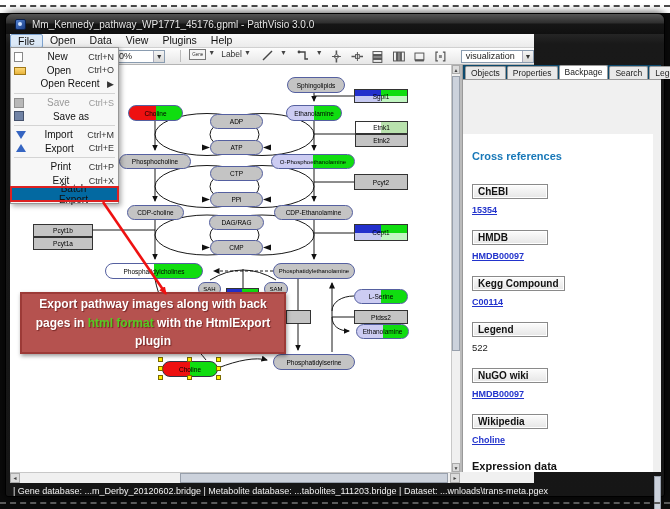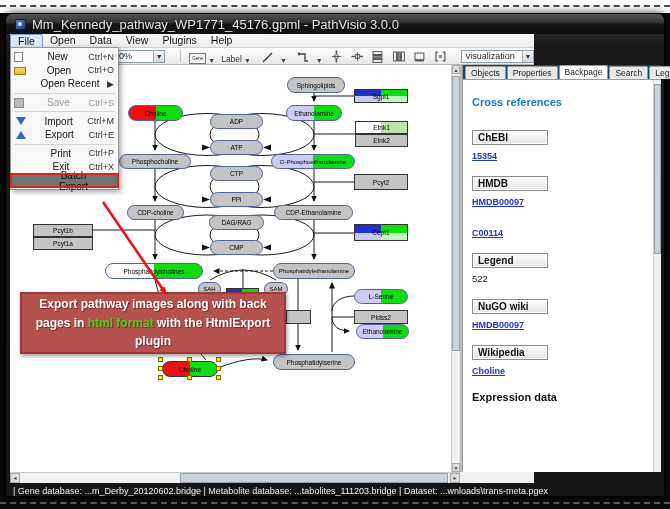--- a/index.html
+++ b/index.html
@@ -12,42 +12,42 @@
   
   .window { position:absolute; left:5px; top:13px; width:660px; height:484px;
             background:linear-gradient(#3e3e3e,#191919 30px,#161616); border:1px solid #000;
             border-radius:7px 7px 3px 3px; box-shadow:0 0 8px rgba(0,0,0,.8); }
   .titlebar { height:20px; display:flex; align-items:center; padding-left:9px;
               border-radius:7px 7px 0 0; background:linear-gradient(#555 0%,#2e2e2e 45%,#161616 50%,#101010); }
   .win-icon { width:11px; height:11px; border-radius:2px; margin-right:6px;
               background:linear-gradient(135deg,#4f7fd0,#1c3f86); border:1px solid #0a1f4a; position:relative; }
   .win-icon::after { content:""; position:absolute; left:2px; top:2px; width:4px; height:4px;
                      border-radius:50%; background:#cfe2ff; }
-  .title-text { color:#e6e6e6; font-size:13px; text-shadow:0 1px 2px #000; white-space:nowrap; }
+  .title-text { color:#e6e6e6; font-size:10px; text-shadow:0 1px 2px #000; white-space:nowrap; }
 
   .window-body { margin:0 4px; width:524px; background:#f0f0f0; }
 
   
   .menubar { height:14px; display:flex; align-items:center; background:linear-gradient(#fafafa,#ebebeb);
              border-bottom:1px solid #d0d0d0; font-size:10.5px; color:#111; }
   .mb-item { padding:0 7px; height:13px; line-height:13px; }
   .mb-item.active { background:#dce9f7; border:1px solid #7da2ce; border-radius:2px; height:14px; line-height:12px; }
 
   
   .toolbar { height:17px; display:flex; align-items:center; background:linear-gradient(#fdfdfd,#e7e7e7);
              border-bottom:1px solid #b4b4b4; padding-left:64px; font-size:9.5px; color:#222; white-space:nowrap; }
   .tb-label { margin-right:3px; }
   .combo { display:flex; align-items:center; height:13px; background:#fff; border:1px solid #8a9cb0; font-size:9px; }
   .combo .cval { padding:0 4px; flex:1; overflow:hidden; }
   .combo .carr { width:11px; height:100%; background:linear-gradient(#f4f4f4,#d8d8d8); border-left:1px solid #aab;
                  font-size:7px; display:flex; align-items:center; justify-content:center; color:#333; }
   .zoom-combo { width:62px; margin-right:10px; }
   .vis-combo { width:74px; margin-left:10px; }
   .tb-sep { width:1px; height:12px; background:#bbb; margin:0 5px; }
-  .tb-btn { display:flex; align-items:flex-end; height:15px; padding:0 2px; margin:0 1px; color:#333; }
+  .tb-btn { display:flex; align-items:flex-start; height:15px; padding:0 2px; margin:0 1px; color:#333; }
   .tb-btn .drop { font-size:7px; margin-left:2px; color:#444; }
   .gene-glyph { width:17px; height:11px; border:1px solid #777; background:#f4f4f4; font-size:4.5px;
                 display:flex; align-items:center; justify-content:center; color:#333; }
   .tb-ico { width:13px; height:13px; margin:0 4px; }
 
   
   .mainarea { display:flex; height:407px; }
   .canvas-wrap { width:450px; display:flex; }
   .canvas { position:relative; width:441px; height:407px; background:#fff; overflow:hidden; }
   .edges { position:absolute; left:0; top:0; z-index:1; }
@@ -72,21 +72,21 @@
   .f-quad { background:linear-gradient(to bottom,rgba(255,255,255,0) 0 50%,rgba(255,255,255,.74) 50% 100%),
                        linear-gradient(to right,#2330cc 0 50%,#10dd10 50% 100%); }
   .handle { position:absolute; width:5px; height:5px; background:#ffee00; border:1px solid #7a6a00; z-index:4; }
 
   
   .side-panel { width:199px; background:#f0f0f0; border-left:1px solid #999; display:flex; flex-direction:column; }
   .tabs { display:flex; align-items:flex-end; height:15px; background:#0c4a6e; border-bottom:1px solid #9a9a9a; padding-left:2px; }
   .tab { font-size:8.5px; padding:1px 5px; border:1px solid #9a9a9a; border-bottom:none; background:#e9e9e9;
          border-radius:2px 2px 0 0; margin-right:1px; color:#222; }
   .tab.active { background:#fff; padding-bottom:2px; }
-  .panel-body { flex:1; display:flex; }
+  .panel-body { flex:1; display:flex;align-items:flex-end; }
   .bp-content { flex:1; background:#fff; padding:16px 0 0 9px; overflow:hidden; position:relative; }
   .bp-title { color:#1878b8; font-weight:bold; font-size:11px; margin-bottom:22px; }
   .bp-section { margin-bottom:13px; }
   .bp-box { border:1px solid #8a8a8a; background:linear-gradient(#fcfcfc,#e6e6e6); box-shadow:inset 0 0 0 1px #fff;
             padding:1px 5px; font-weight:bold; font-size:10px; width:fit-content; min-width:76px; color:#111; }
   .bp-val { display:inline-block; margin-top:5px; font-size:9px; font-weight:bold; color:#2233cc; text-decoration:underline; }
   .bp-val.plain { color:#222; text-decoration:none; font-weight:normal; font-size:9.5px; }
   .bp-footer { font-weight:bold; font-size:11px; color:#111; margin-top:2px; }
   .panel-scroll { width:8px; background:#f0f0f0; border-left:1px solid #ccc; position:relative; }
   .panel-scroll .thumb { position:absolute; left:0; width:7px; top:4px; height:170px; background:#ccd2dc; border:1px solid #98a0ac; }
@@ -96,21 +96,21 @@
   .hscroll .sb-arr { position:absolute; top:0; width:10px; height:10px; background:#dcdcdc; border:1px solid #aaa;
                      font-size:5px; text-align:center; line-height:9px; color:#444; }
   .hscroll .thumb { position:absolute; top:0; height:10px; left:170px; width:268px; background:#ccd2dc; border:1px solid #98a0ac; }
   .statusbar { height:16px; display:flex; align-items:center; padding-left:7px; color:#f2f2f2; font-size:9px; white-space:nowrap; }
 
   
   .file-menu { position:absolute; left:10px; top:47px; width:109px; background:#f7f7f7; border:1px solid #979797;
                box-shadow:2px 2px 5px rgba(0,0,0,.35); z-index:50; padding:2px 0; }
   .mi { display:flex; align-items:center; height:13.6px; font-size:10px; color:#111; padding:0 4px 0 3px; }
   .mi.dis { color:#9a9a9a; }
-  .mi.hl { outline:2px solid #dd2222; outline-offset:-1px; background:#737373;gap:19px; }
+  .mi.hl { outline:2px solid #dd2222; outline-offset:-1px; background:#0369a1;gap:19px; }
   .mi-ic { width:15px; height:10px; margin-right:4px; position:relative; flex:none; }
   .mi-lb { flex:1;text-align:center; }
   .mi-sc { font-size:9px; color:#333; }
   .mi.dis .mi-sc { color:#9a9a9a; }
   .mi-sep { height:1px; background:#d4d4d4; margin:2px 3px; }
   .ic-page { background:#fff; border:1px solid #888; width:9px !important; height:10px; }
   .ic-folder { background:linear-gradient(#ffd977,#e8b43c); border:1px solid #a07818; width:12px !important; height:8px; margin-top:2px; }
   .ic-floppy { background:#7183a5; border:1px solid #44516b; width:10px !important; height:10px; }
   .ic-floppy-gray { background:#b8b8b8; border:1px solid #909090; width:10px !important; height:10px; }
   .ic-arrow-down { width:0 !important; height:0 !important; border-left:5px solid transparent; border-right:5px solid transparent;
@@ -314,21 +314,21 @@
               <span class="tab active">Backpage</span>
               <span class="tab">Search</span>
               <span class="tab">Legend</span>
             </div>
           <div class="panel-body">
             <div class="bp-content">
               <div class="bp-title">Cross references</div>
               <div id="xref-sections">
                   <div class="bp-section"><div class="bp-box">ChEBI</div><span class="bp-val">15354</span></div>
                   <div class="bp-section"><div class="bp-box">HMDB</div><span class="bp-val">HMDB00097</span></div>
-                  <div class="bp-section"><span class="bp-val">C00114</span></div>
+                  <div class="bp-section"><div class="bp-box">Kegg Compound</div><span class="bp-val">C00114</span></div>
                   <div class="bp-section"><div class="bp-box">Legend</div><span class="bp-val plain">522</span></div>
                   <div class="bp-section"><div class="bp-box">NuGO wiki</div><span class="bp-val">HMDB00097</span></div>
                   <div class="bp-section"><div class="bp-box">Wikipedia</div><span class="bp-val">Choline</span></div>
                 </div>
               <div class="bp-footer">Expression data</div>
             </div>
             <div class="panel-scroll">
               <span class="thumb"></span>
             </div>
           </div>
@@ -362,20 +362,25 @@
         <span class="mi-ic "></span>
         <span class="mi-lb">Open Recent</span>
         <span class="mi-sc">▶</span>
       </div>
       <div class="mi-sep"></div>
       <div class="mi dis">
         <span class="mi-ic ic-floppy-gray"></span>
         <span class="mi-lb">Save</span>
         <span class="mi-sc">Ctrl+S</span>
       </div>
+      <div class="mi">
+        <span class="mi-ic ic-floppy"></span>
+        <span class="mi-lb">Save as</span>
+        <span class="mi-sc"></span>
+      </div>
       <div class="mi-sep"></div>
       <div class="mi">
         <span class="mi-ic ic-arrow-down"></span>
         <span class="mi-lb">Import</span>
         <span class="mi-sc">Ctrl+M</span>
       </div>
       <div class="mi">
         <span class="mi-ic ic-arrow-up"></span>
         <span class="mi-lb">Export</span>
         <span class="mi-sc">Ctrl+E</span>

